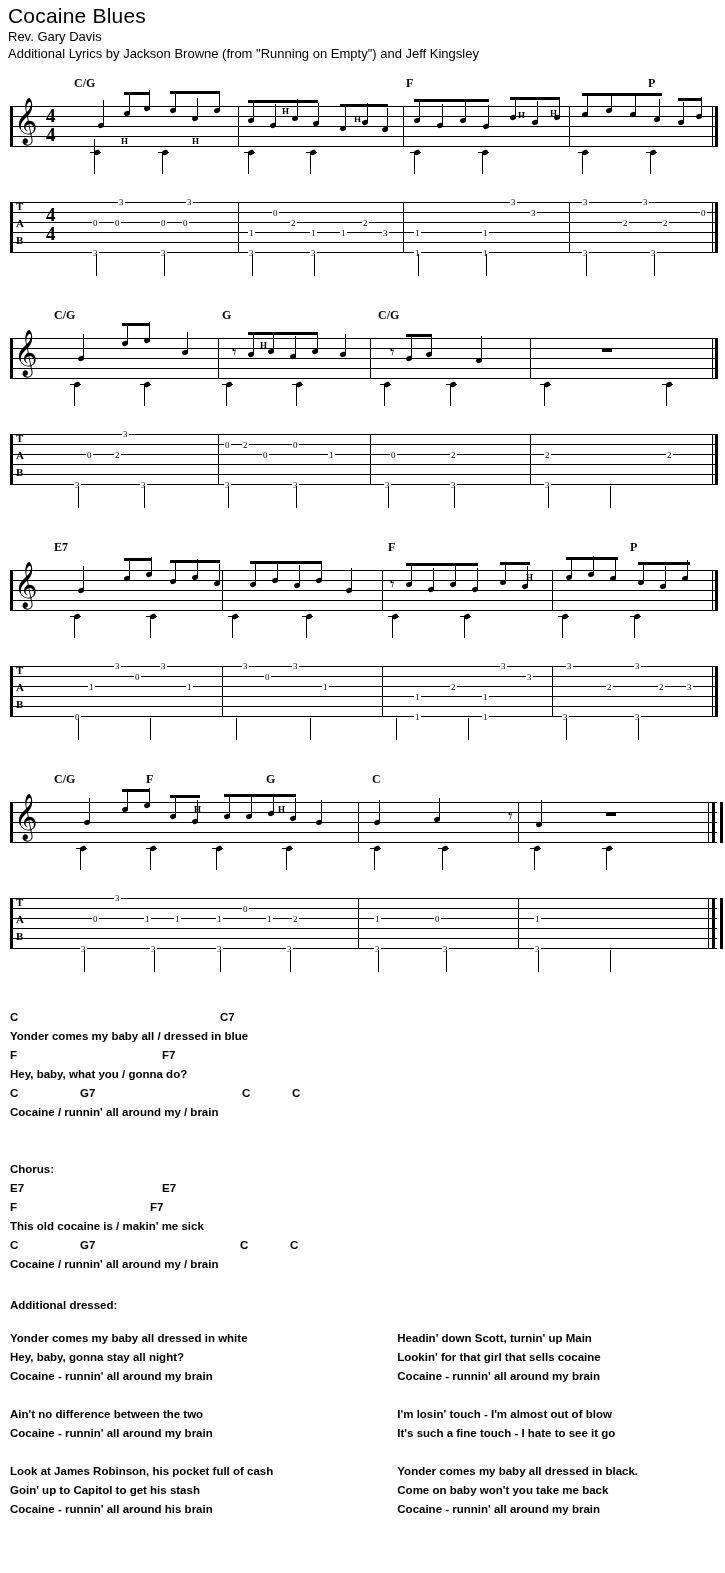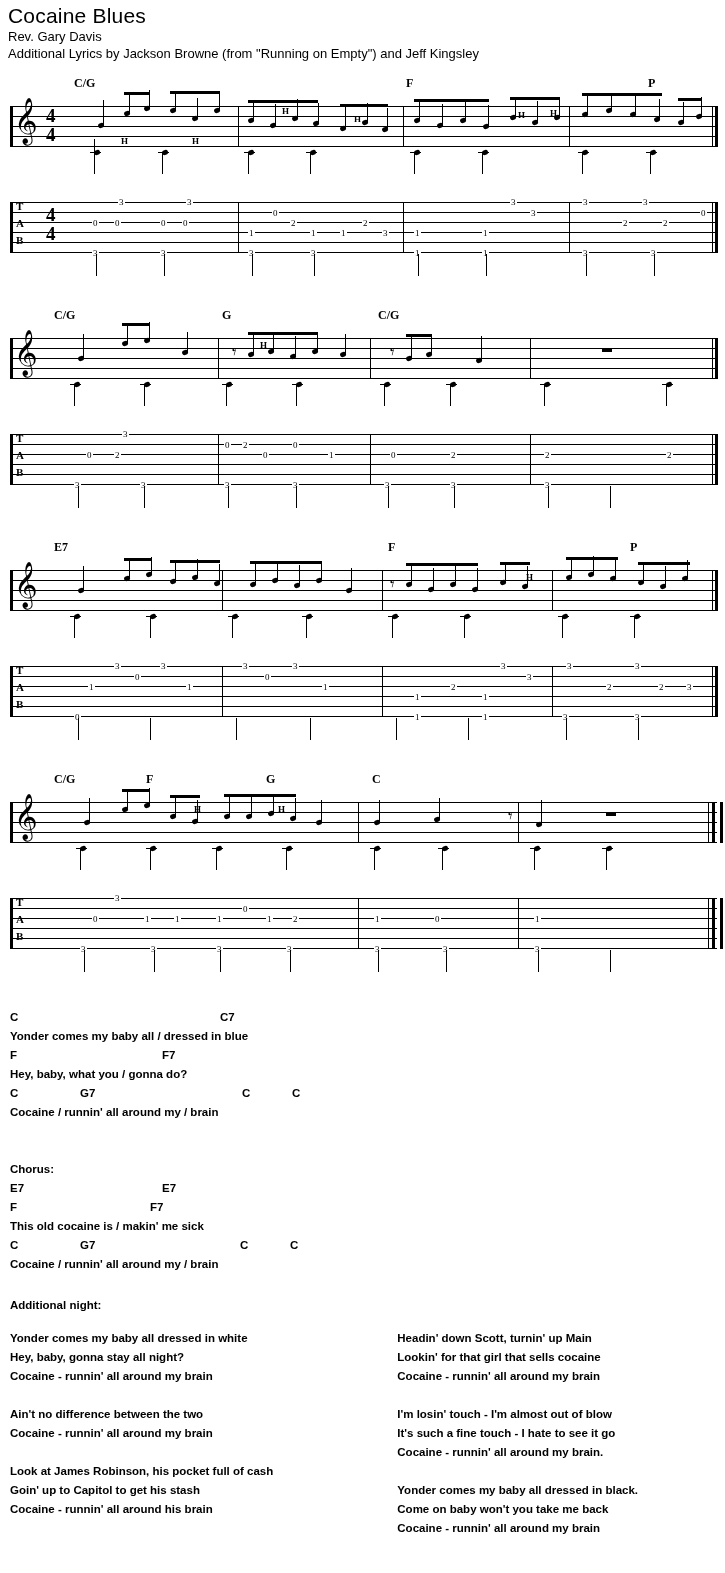--- a/index.html
+++ b/index.html
@@ -908,21 +908,21 @@
     <div class="lyricline">This old cocaine is / makin' me sick</div>
 
     <div class="chordline">
       <span style="left:0px">C</span>
       <span style="left:70px">G7</span>
       <span style="left:230px">C</span>
       <span style="left:280px">C</span>
     </div>
     <div class="lyricline">Cocaine / runnin' all around my / brain</div>
 
-    <div class="addverses-head">Additional night:</div>
+    <div class="addverses-head">Additional dressed:</div>
 
     <div class="twocol">
       <div class="col">
         <div class="stanza">
           <div>Yonder comes my baby all dressed in white</div>
           <div>Hey, baby, gonna stay all night?</div>
           <div>Cocaine - runnin' all around my brain</div>
         </div>
         <div class="stanza">
           <div>Ain't no difference between the two</div>
@@ -936,21 +936,20 @@
       </div>
       <div class="col right">
         <div class="stanza">
           <div>Headin' down Scott, turnin' up Main</div>
           <div>Lookin' for that girl that sells cocaine</div>
           <div>Cocaine - runnin' all around my brain</div>
         </div>
         <div class="stanza">
           <div>I'm losin' touch - I'm almost out of blow</div>
           <div>It's such a fine touch - I hate to see it go</div>
-          <div>Cocaine - runnin' all around my brain.</div>
         </div>
         <div class="stanza">
           <div>Yonder comes my baby all dressed in black.</div>
           <div>Come on baby won't you take me back</div>
           <div>Cocaine - runnin' all around my brain</div>
         </div>
       </div>
     </div>
   </div>
 

